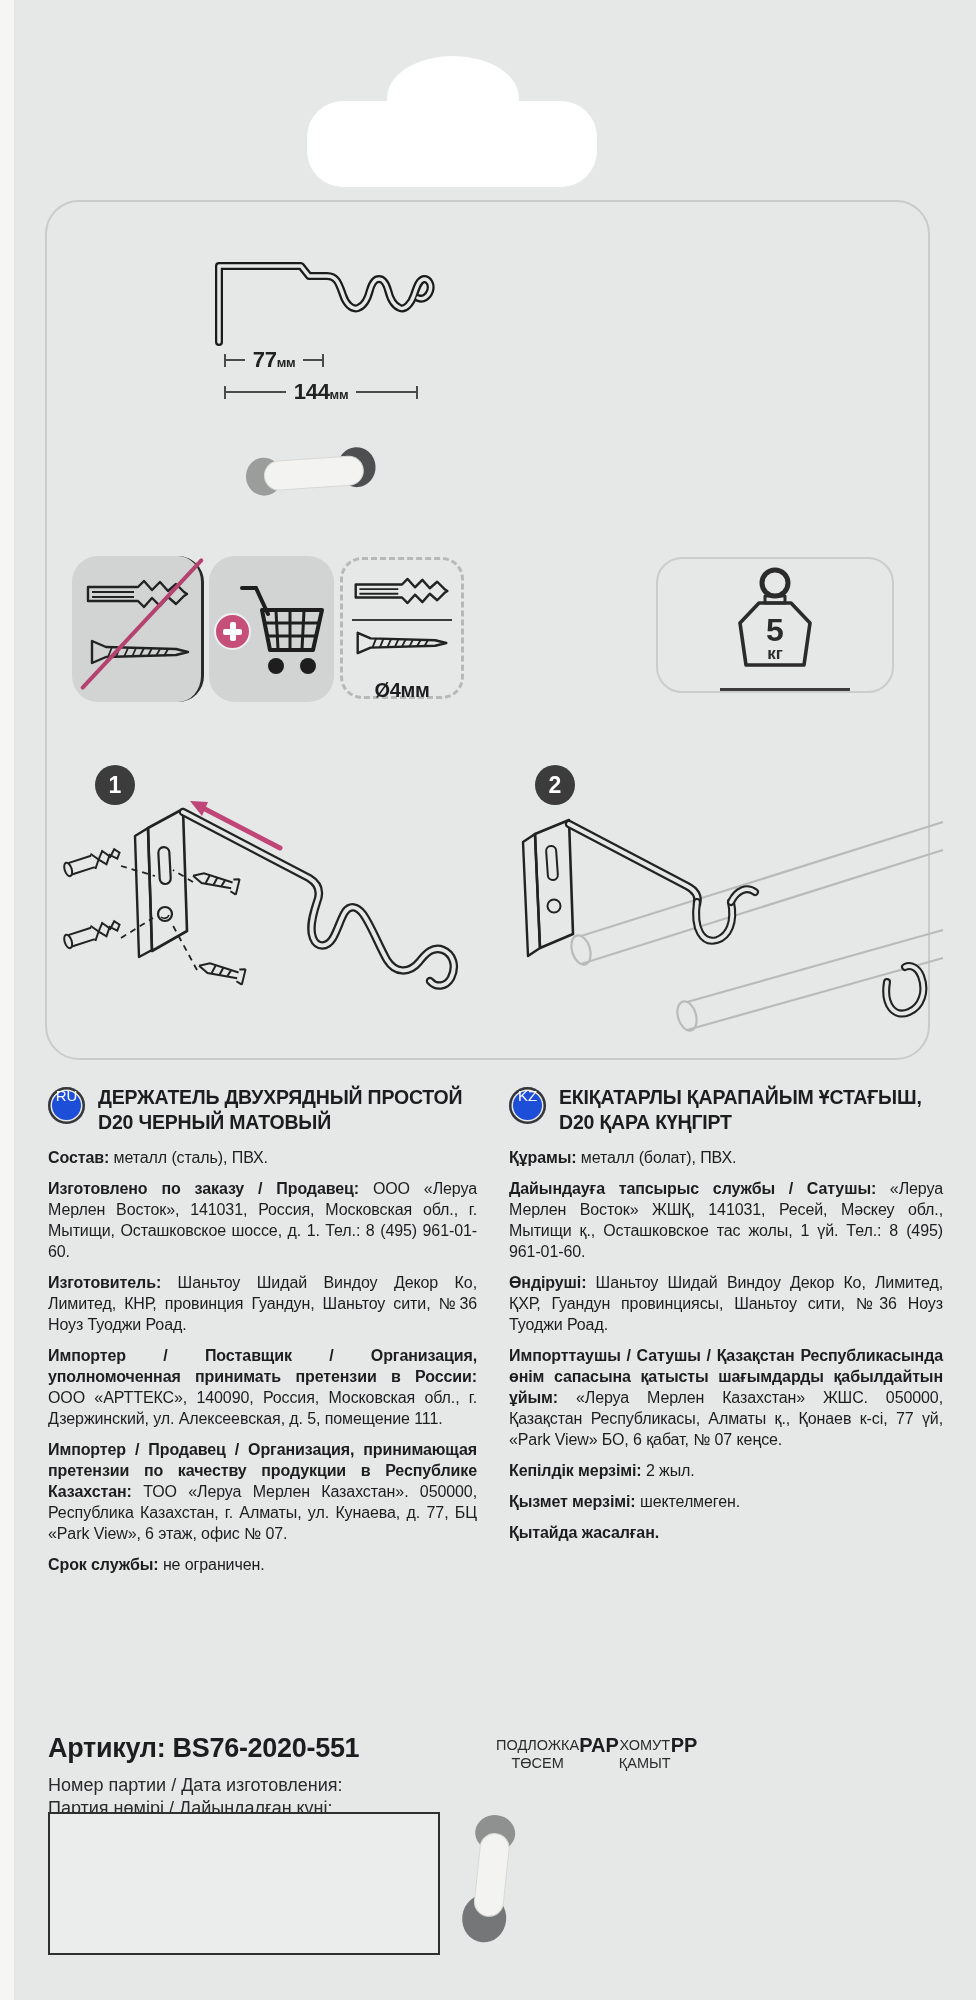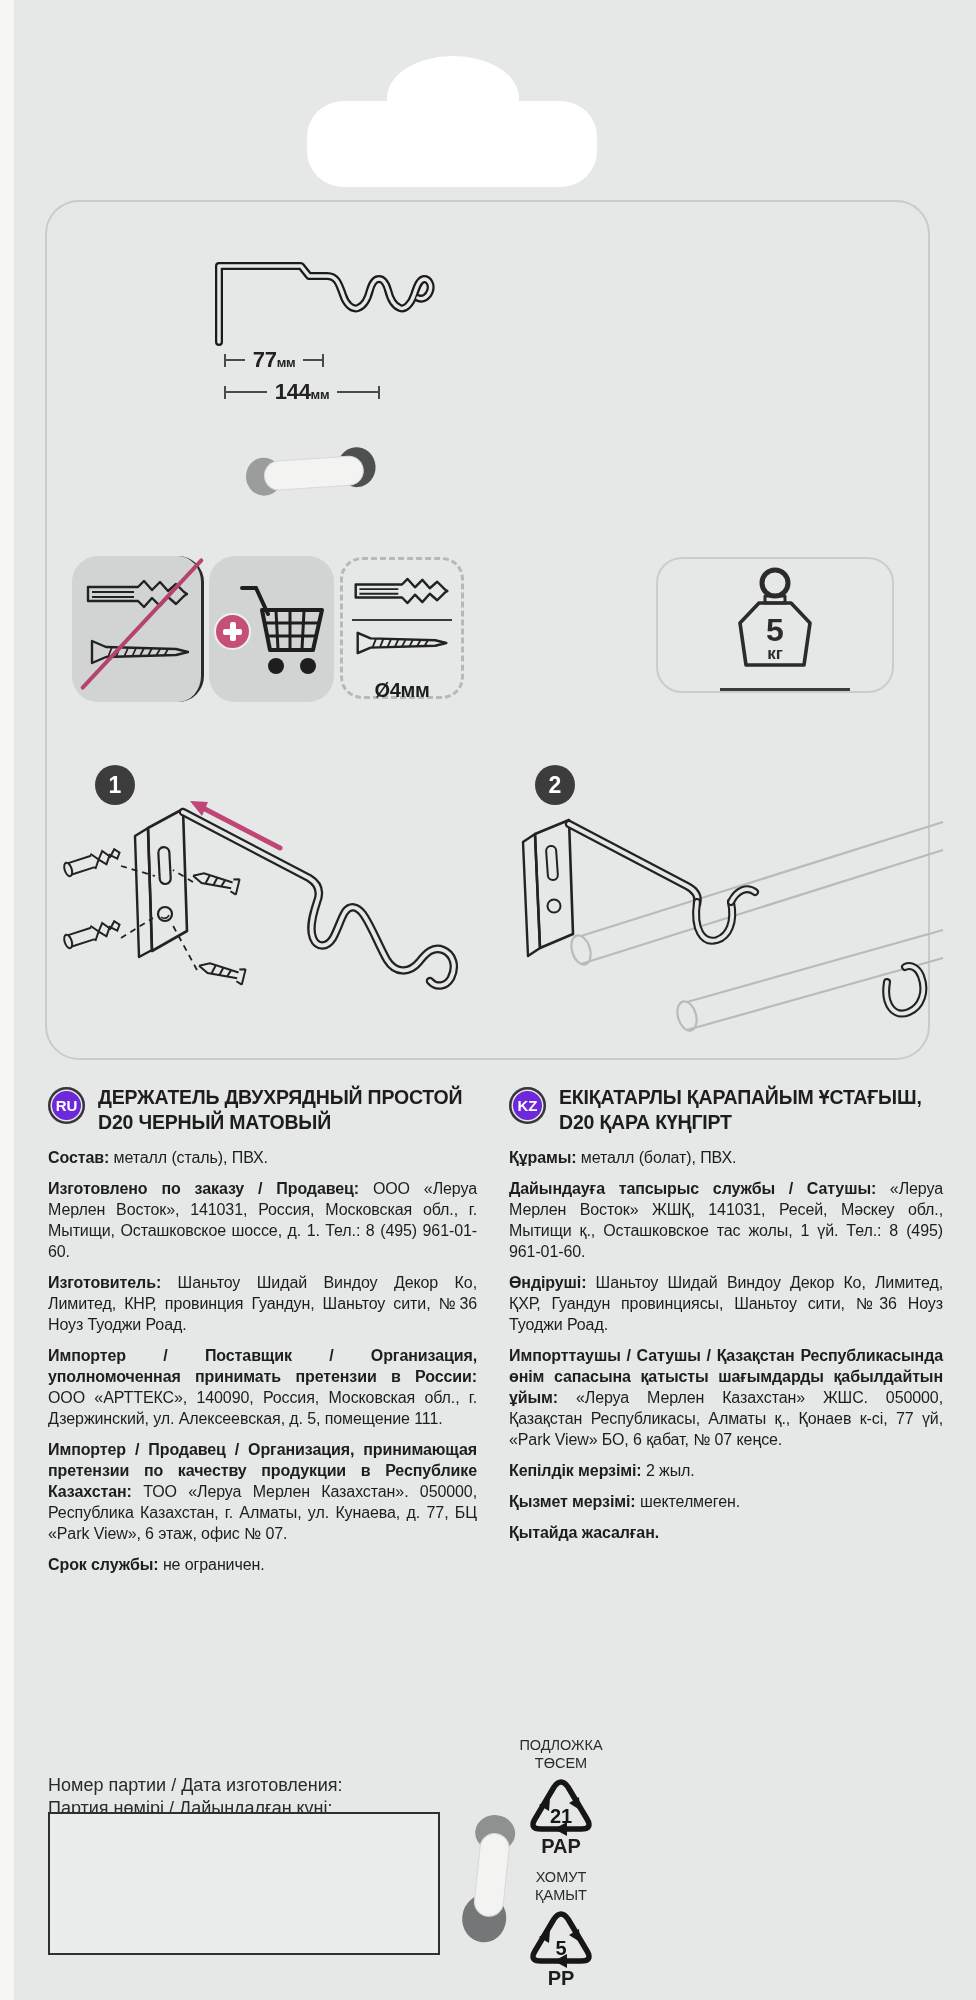--- a/index.html
+++ b/index.html
@@ -33,29 +33,29 @@
   .pluscirc{position:absolute; left:214px; top:613px; width:37px; height:37px; background:#c64f7a; border:2px solid #efeff0; border-radius:50%; box-sizing:border-box; display:flex; align-items:center; justify-content:center;}
   .pluscirc:before{content:""; position:absolute; width:19px; height:6px; background:#fff; border-radius:2px;}
   .pluscirc:after{content:""; position:absolute; width:6px; height:19px; background:#fff; border-radius:2px;}
   .weightbox{position:absolute; left:656px; top:557px; width:238px; height:136px; border:2px solid #cbcdcc; border-radius:26px; box-sizing:border-box;}
   .shelf-line{position:absolute; left:720px; top:688px; width:130px; border-top:3px solid #3c3c3c;}
   
   .stepnum{position:absolute; width:40px; height:40px; background:#3c3c3d; color:#fff; border-radius:50%; display:flex; align-items:center; justify-content:center; font-weight:bold; font-size:23px;}
   
   .col{position:absolute; top:1085px;}
   .col-head{display:flex; align-items:flex-start; gap:13px; margin-bottom:12px;}
-  .lang-badge{flex:0 0 auto; width:37px; height:37px; background:#6d28d9; color:#fff; border-radius:50%; display:flex; align-items:center; justify-content:center; font-weight:bold; font-size:15px; box-shadow:inset 0 0 0 2.5px #353536, inset 0 0 0 4px #e6e7e7; margin-top:2px;}
+  .lang-badge{flex:0 0 auto; width:37px; height:37px; background:#1d4ed8; color:#fff; border-radius:50%; display:flex; align-items:flex-start; justify-content:center; font-weight:normal; font-size:15px; box-shadow:inset 0 0 0 2.5px #353536, inset 0 0 0 4px #e6e7e7; margin-top:2px;}
   .col-title{font-weight:bold; font-size:19.5px; line-height:25px; letter-spacing:-0.2px;}
   .col p{margin:0 0 10px 0; font-size:16px; line-height:21px; text-align:justify; letter-spacing:-0.1px;}
   .col p b{letter-spacing:-0.1px;}
   
   .article{position:absolute; left:48px; top:1733px; font-weight:bold; font-size:27px; letter-spacing:-0.3px;}
   .batch{position:absolute; left:48px; top:1774px; font-size:18px; line-height:23px; font-weight:500; color:#2a2a2c;}
   .batch-box{position:absolute; left:48px; top:1812px; width:392px; height:143px; border:2px solid #2f2f2f; background:#ebecec; box-sizing:border-box;}
-  .recy-col{position:absolute; left:496px; top:1736px; width:130px; display:flex; flex-direction:column; align-items:center;}
+  .recy-col{position:absolute; left:496px; top:1736px; width:130px; display:flex; align-items:flex-start;}
   .recy-title{font-size:14.5px; line-height:18px; text-align:center; font-weight:500; color:#2b2b2d;}
   .recy-mat{font-weight:bold; font-size:20px; margin-top:-2px;}
   .recy-gap{height:10px;}
   svg{display:block;}
   .abs{position:absolute;}
 </style>
 </head>
 <body>
 
 <div class="card">
@@ -71,21 +71,21 @@
     <path d="M 14 94 L 14 18 L 96 18 L 104 28 L 122 28 C 132 28 134 36 138 47 C 141 56 147 62 153 60 C 159 58 163 50 165 42 C 167 35 170 31 174 31 C 178 31 181 35 183 42 C 185 50 189 58 195 60 C 200 62 206 56 209 47 C 212 38 214 32 219 31 C 224 31 227 37 225 43 C 223 49 218 52 213 50" fill="none" stroke="#e6e7e7" stroke-width="3.5" stroke-linecap="round" stroke-linejoin="round"></path>
   </svg>
 
   <div class="dim-row" style="left:217px; top:352px; width:100px;">
     <div class="dim-tick"></div>
     <div class="dim-line"></div>
     <div class="dim-text"><span class="dim-big">77</span><span class="dim-small">мм</span></div>
     <div class="dim-line"></div>
     <div class="dim-tick"></div>
   </div>
-  <div class="dim-row" style="left:217px; top:384px; width:156px;justify-content:center;">
+  <div class="dim-row" style="left:217px; top:384px; width:194px;justify-content:center;">
     <div class="dim-tick"></div>
     <div class="dim-line"></div>
     <div class="dim-text"><span class="dim-big">144</span><span class="dim-small">мм</span></div>
     <div class="dim-line"></div>
     <div class="dim-tick"></div>
   </div>
 
   <div class="fast" style="left:246px; top:446px; width:140px; height:58px; transform:rotate(-4deg);">
     <div class="knob" style="left:0; top:8px; width:36px; height:38px; background:#9b9c9c;"></div>
     <div class="knob" style="left:92px; top:4px; width:38px; height:40px; background:#4e4f50;"></div>
@@ -228,20 +228,21 @@
     </div>
     <p><b>Құрамы:</b><span> металл (болат), ПВХ.</span></p>
     <p><b>Дайындауға тапсырыс службы / Сатушы:</b><span> «Леруа Мерлен Восток» ЖШҚ, 141031, Ресей, Мәскеу обл., Мытищи қ., Осташковское тас жолы, 1 үй. Тел.: 8 (495) 961-01-60.</span></p>
     <p><b>Өндіруші:</b><span> Шаньтоу Шидай Виндоу Декор Ко, Лимитед, ҚХР, Гуандун провинциясы, Шаньтоу сити, №36 Ноуз Туоджи Роад.</span></p>
     <p><b>Импорттаушы / Сатушы / Қазақстан Республикасында өнім сапасына қатысты шағымдарды қабылдайтын ұйым:</b><span> «Леруа Мерлен Казахстан» ЖШС. 050000, Қазақстан Республикасы, Алматы қ., Қонаев к-сі, 77 үй, «Park View» БО, 6 қабат, № 07 кеңсе.</span></p>
     <p><b>Кепілдік мерзімі:</b><span> 2 жыл.</span></p>
     <p><b>Қызмет мерзімі:</b><span> шектелмеген.</span></p>
     <p><b>Қытайда жасалған.</b><span></span></p>
   </div>
 
+  <div class="article"><span>Артикул:</span> <span>BS76-2020-551</span></div>
   <div class="batch">
     <div>Номер партии / Дата изготовления:</div>
     <div>Партия нөмірі / Дайындалған күні:</div>
   </div>
   <div class="batch-box"></div>
 
   <div class="recy-col">
     <div class="recy-title">
       <div>ПОДЛОЖКА</div>
       <div>ТӨСЕМ</div>

